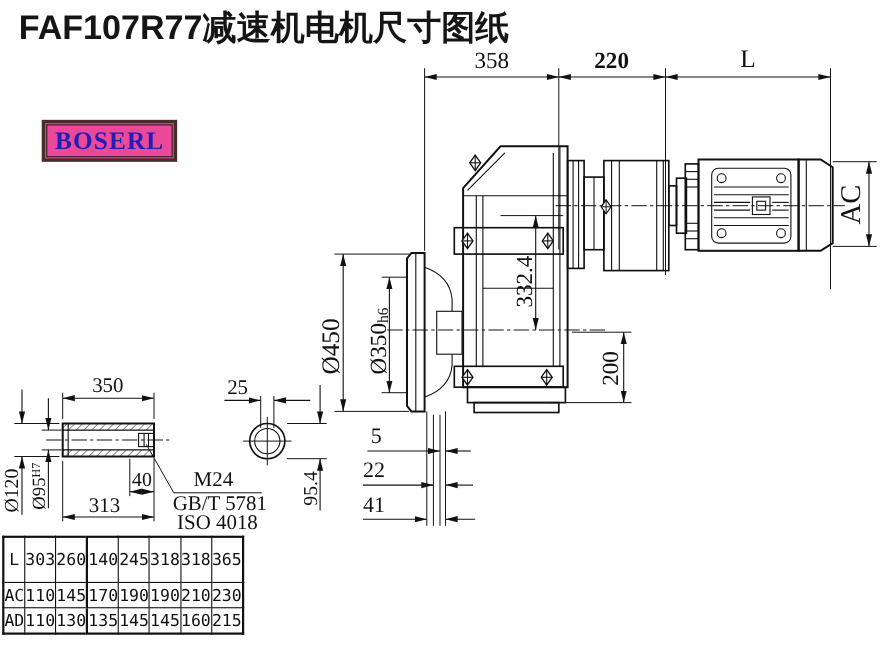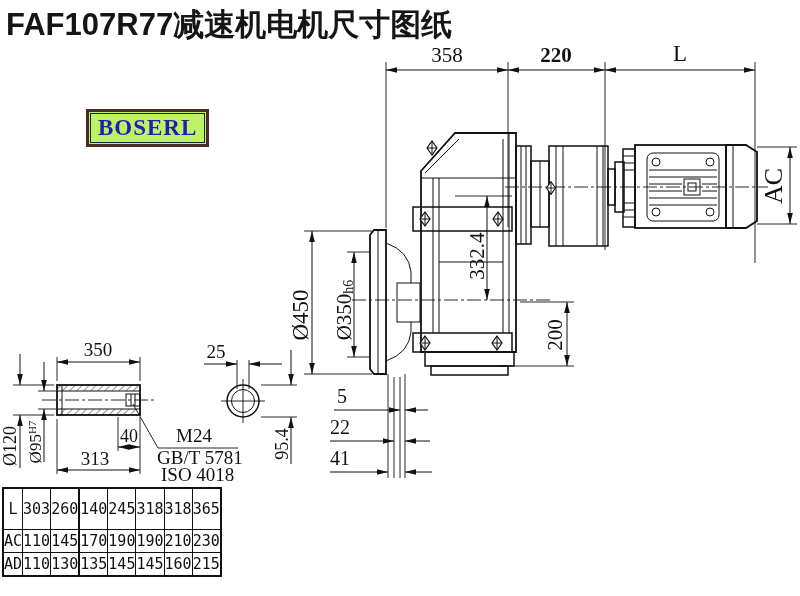--- a/index.html
+++ b/index.html
@@ -1,20 +1,20 @@
 <!DOCTYPE html>
 <html><head>
 <meta charset="utf-8">
 <style>
   html,body{margin:0;padding:0;background:#fff;}
   body{width:800px;height:596px;position:relative;overflow:hidden;
        font-family:"Liberation Sans",sans-serif;color:#111;}
-  .page-title{position:absolute;left:6px;top:4px;font-size:31px;font-weight:bold;
+  .page-title{position:absolute;left:17px;top:4px;font-size:31px;font-weight:bold;
        letter-spacing:0px;white-space:nowrap;color:#151515;}
-  .brand-box{position:absolute;left:38px;top:109px;border:3px solid #4b2b26;background:#bef264;margin-left:48px;}
+  .brand-box{position:absolute;left:38px;top:109px;border:3px solid #4b2b26;background:#ec4899;}
   .brand-inner{border:1px solid #222;margin:1px;padding:1px 7px 2px 7px;}
   .brand-text{color:#1f1fb4;font-family:"Liberation Serif",serif;font-weight:bold;
        font-size:23px;letter-spacing:1px;line-height:1.1;}
   svg{position:absolute;left:0;top:0;}
   svg text{fill:#111;font-family:"Liberation Serif",serif;}
   .o{fill:none;stroke:#111;stroke-width:1.8;}
   .m{fill:none;stroke:#111;stroke-width:1.5;}
   .t{fill:none;stroke:#111;stroke-width:1;}
   .d{fill:none;stroke:#111;stroke-width:1;}
   .x{fill:none;stroke:#111;stroke-width:0.9;}

